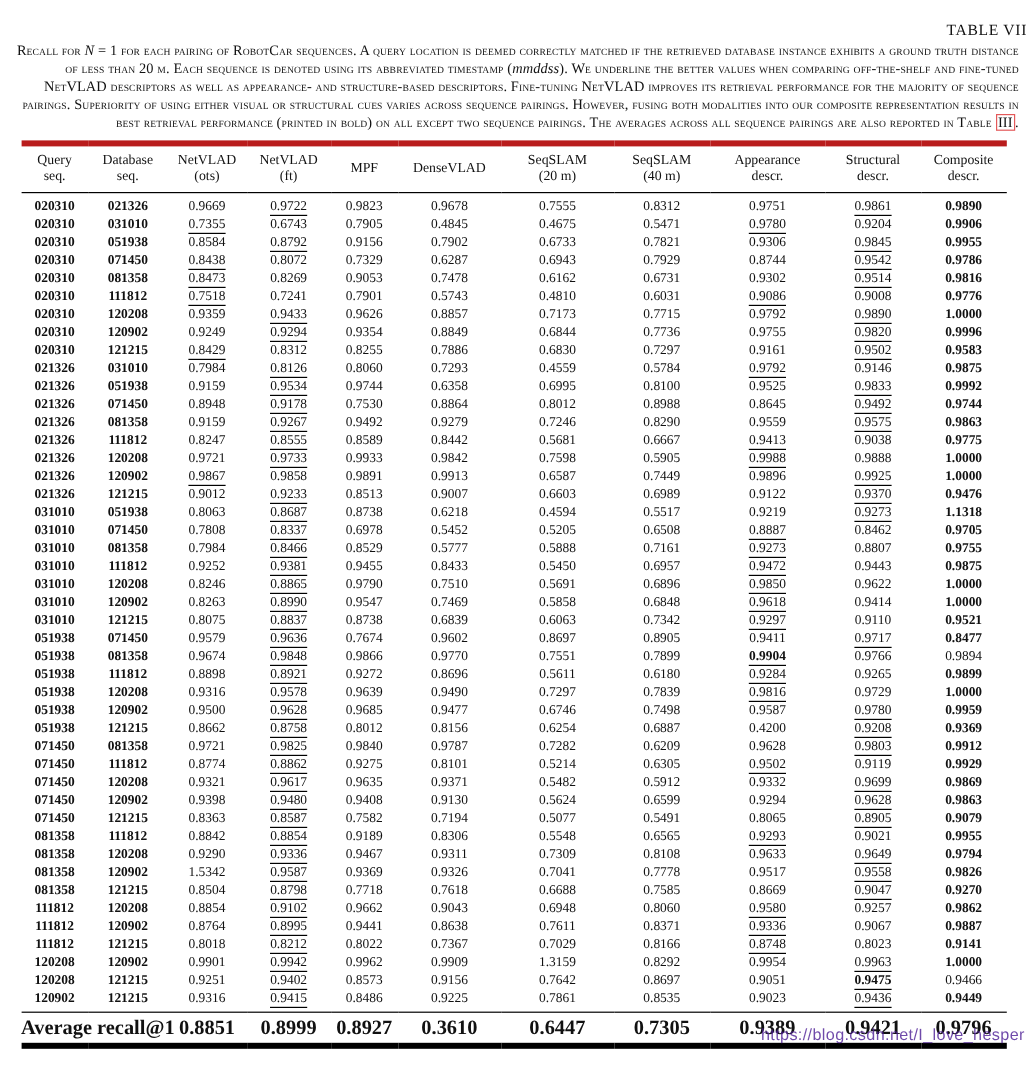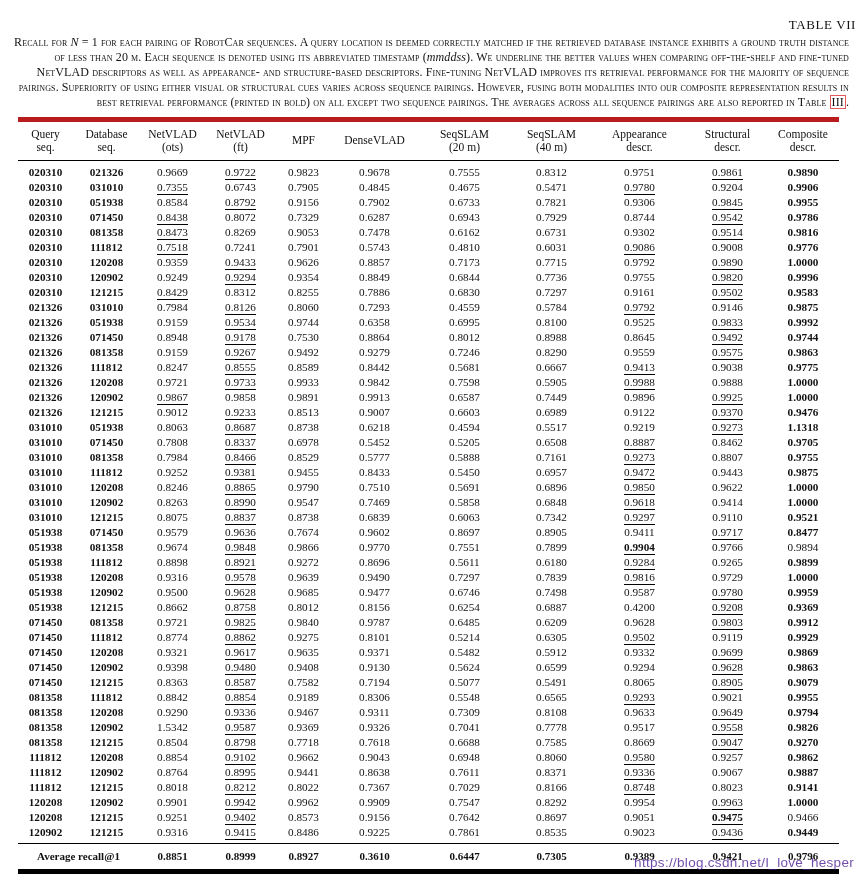--- a/index.html
+++ b/index.html
@@ -35,21 +35,21 @@
     white-space:nowrap;overflow:visible;padding:0;
   }
   tbody tr:first-child td{padding-top:4px;}
   tbody tr:last-child td{padding-bottom:3px;}
   td.seq{font-weight:bold;}
   .b{font-weight:bold;}
   .ul{
     display:inline-block;border-bottom:1.1px solid #000;
     line-height:12.5px;padding-bottom:0.5px;
   }
-  tfoot td{font-weight:bold;padding:5px 0 5px 0;font-size:11px;}
+  tfoot td{font-weight:bold;padding:5px 0 5px 0;font-size:17px;}
   tfoot td.avg-label{text-align:center;}
   .watermark{
     position:absolute;right:2px;top:855px;
     font-family:"Liberation Sans","DejaVu Sans",sans-serif;
     font-size:13.5px;color:#4c1d95;opacity:.8;pointer-events:none;
     letter-spacing:.3px;
   }
 </style>
 </head>
 <body>
@@ -509,21 +509,21 @@
         <td><span class="ul">0.9208</span></td>
         <td><span class="b">0.9369</span></td>
       </tr>
       <tr>
         <td class="seq">071450</td>
         <td class="seq">081358</td>
         <td><span>0.9721</span></td>
         <td><span class="ul">0.9825</span></td>
         <td><span>0.9840</span></td>
         <td><span>0.9787</span></td>
-        <td><span>0.6485</span></td>
+        <td><span>0.7282</span></td>
         <td><span>0.6209</span></td>
         <td><span>0.9628</span></td>
         <td><span class="ul">0.9803</span></td>
         <td><span class="b">0.9912</span></td>
       </tr>
       <tr>
         <td class="seq">071450</td>
         <td class="seq">111812</td>
         <td><span>0.8774</span></td>
         <td><span class="ul">0.8862</span></td>
@@ -665,21 +665,21 @@
         <td><span>0.8023</span></td>
         <td><span class="b">0.9141</span></td>
       </tr>
       <tr>
         <td class="seq">120208</td>
         <td class="seq">120902</td>
         <td><span>0.9901</span></td>
         <td><span class="ul">0.9942</span></td>
         <td><span>0.9962</span></td>
         <td><span>0.9909</span></td>
-        <td><span>0.7547</span></td>
+        <td><span>1.3159</span></td>
         <td><span>0.8292</span></td>
         <td><span>0.9954</span></td>
         <td><span class="ul">0.9963</span></td>
         <td><span class="b">1.0000</span></td>
       </tr>
       <tr>
         <td class="seq">120208</td>
         <td class="seq">121215</td>
         <td><span>0.9251</span></td>
         <td><span class="ul">0.9402</span></td>

